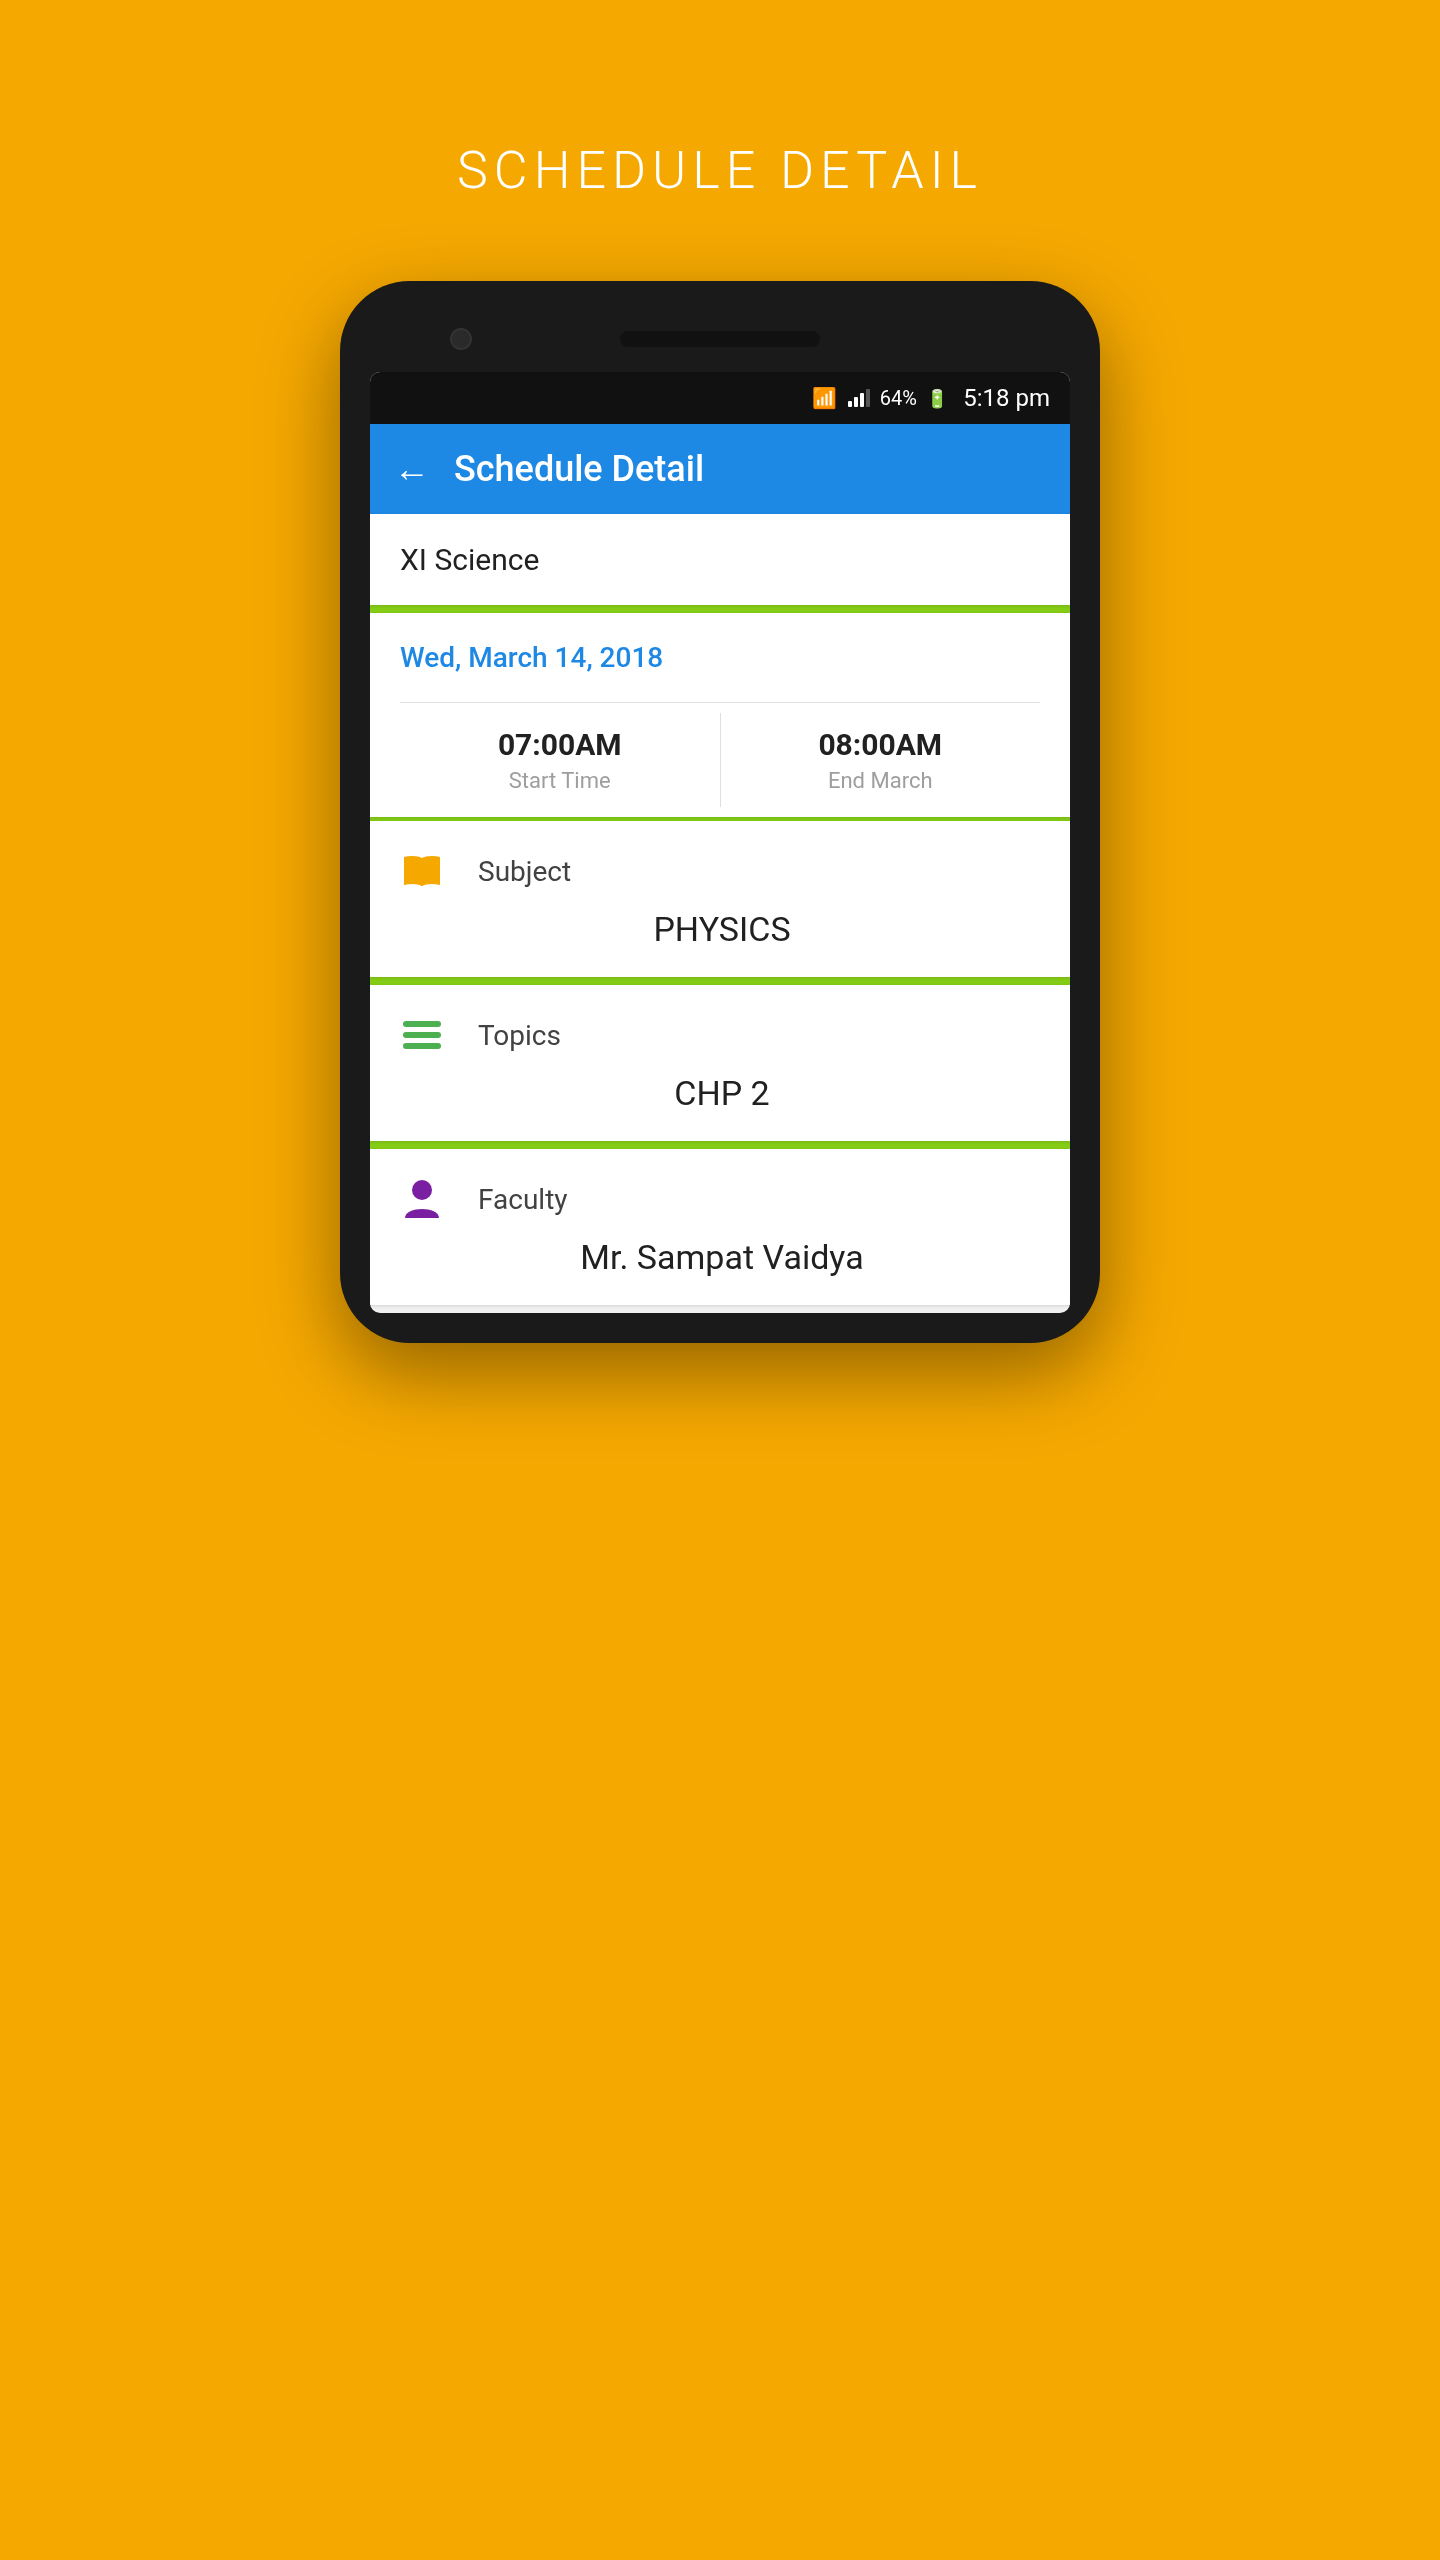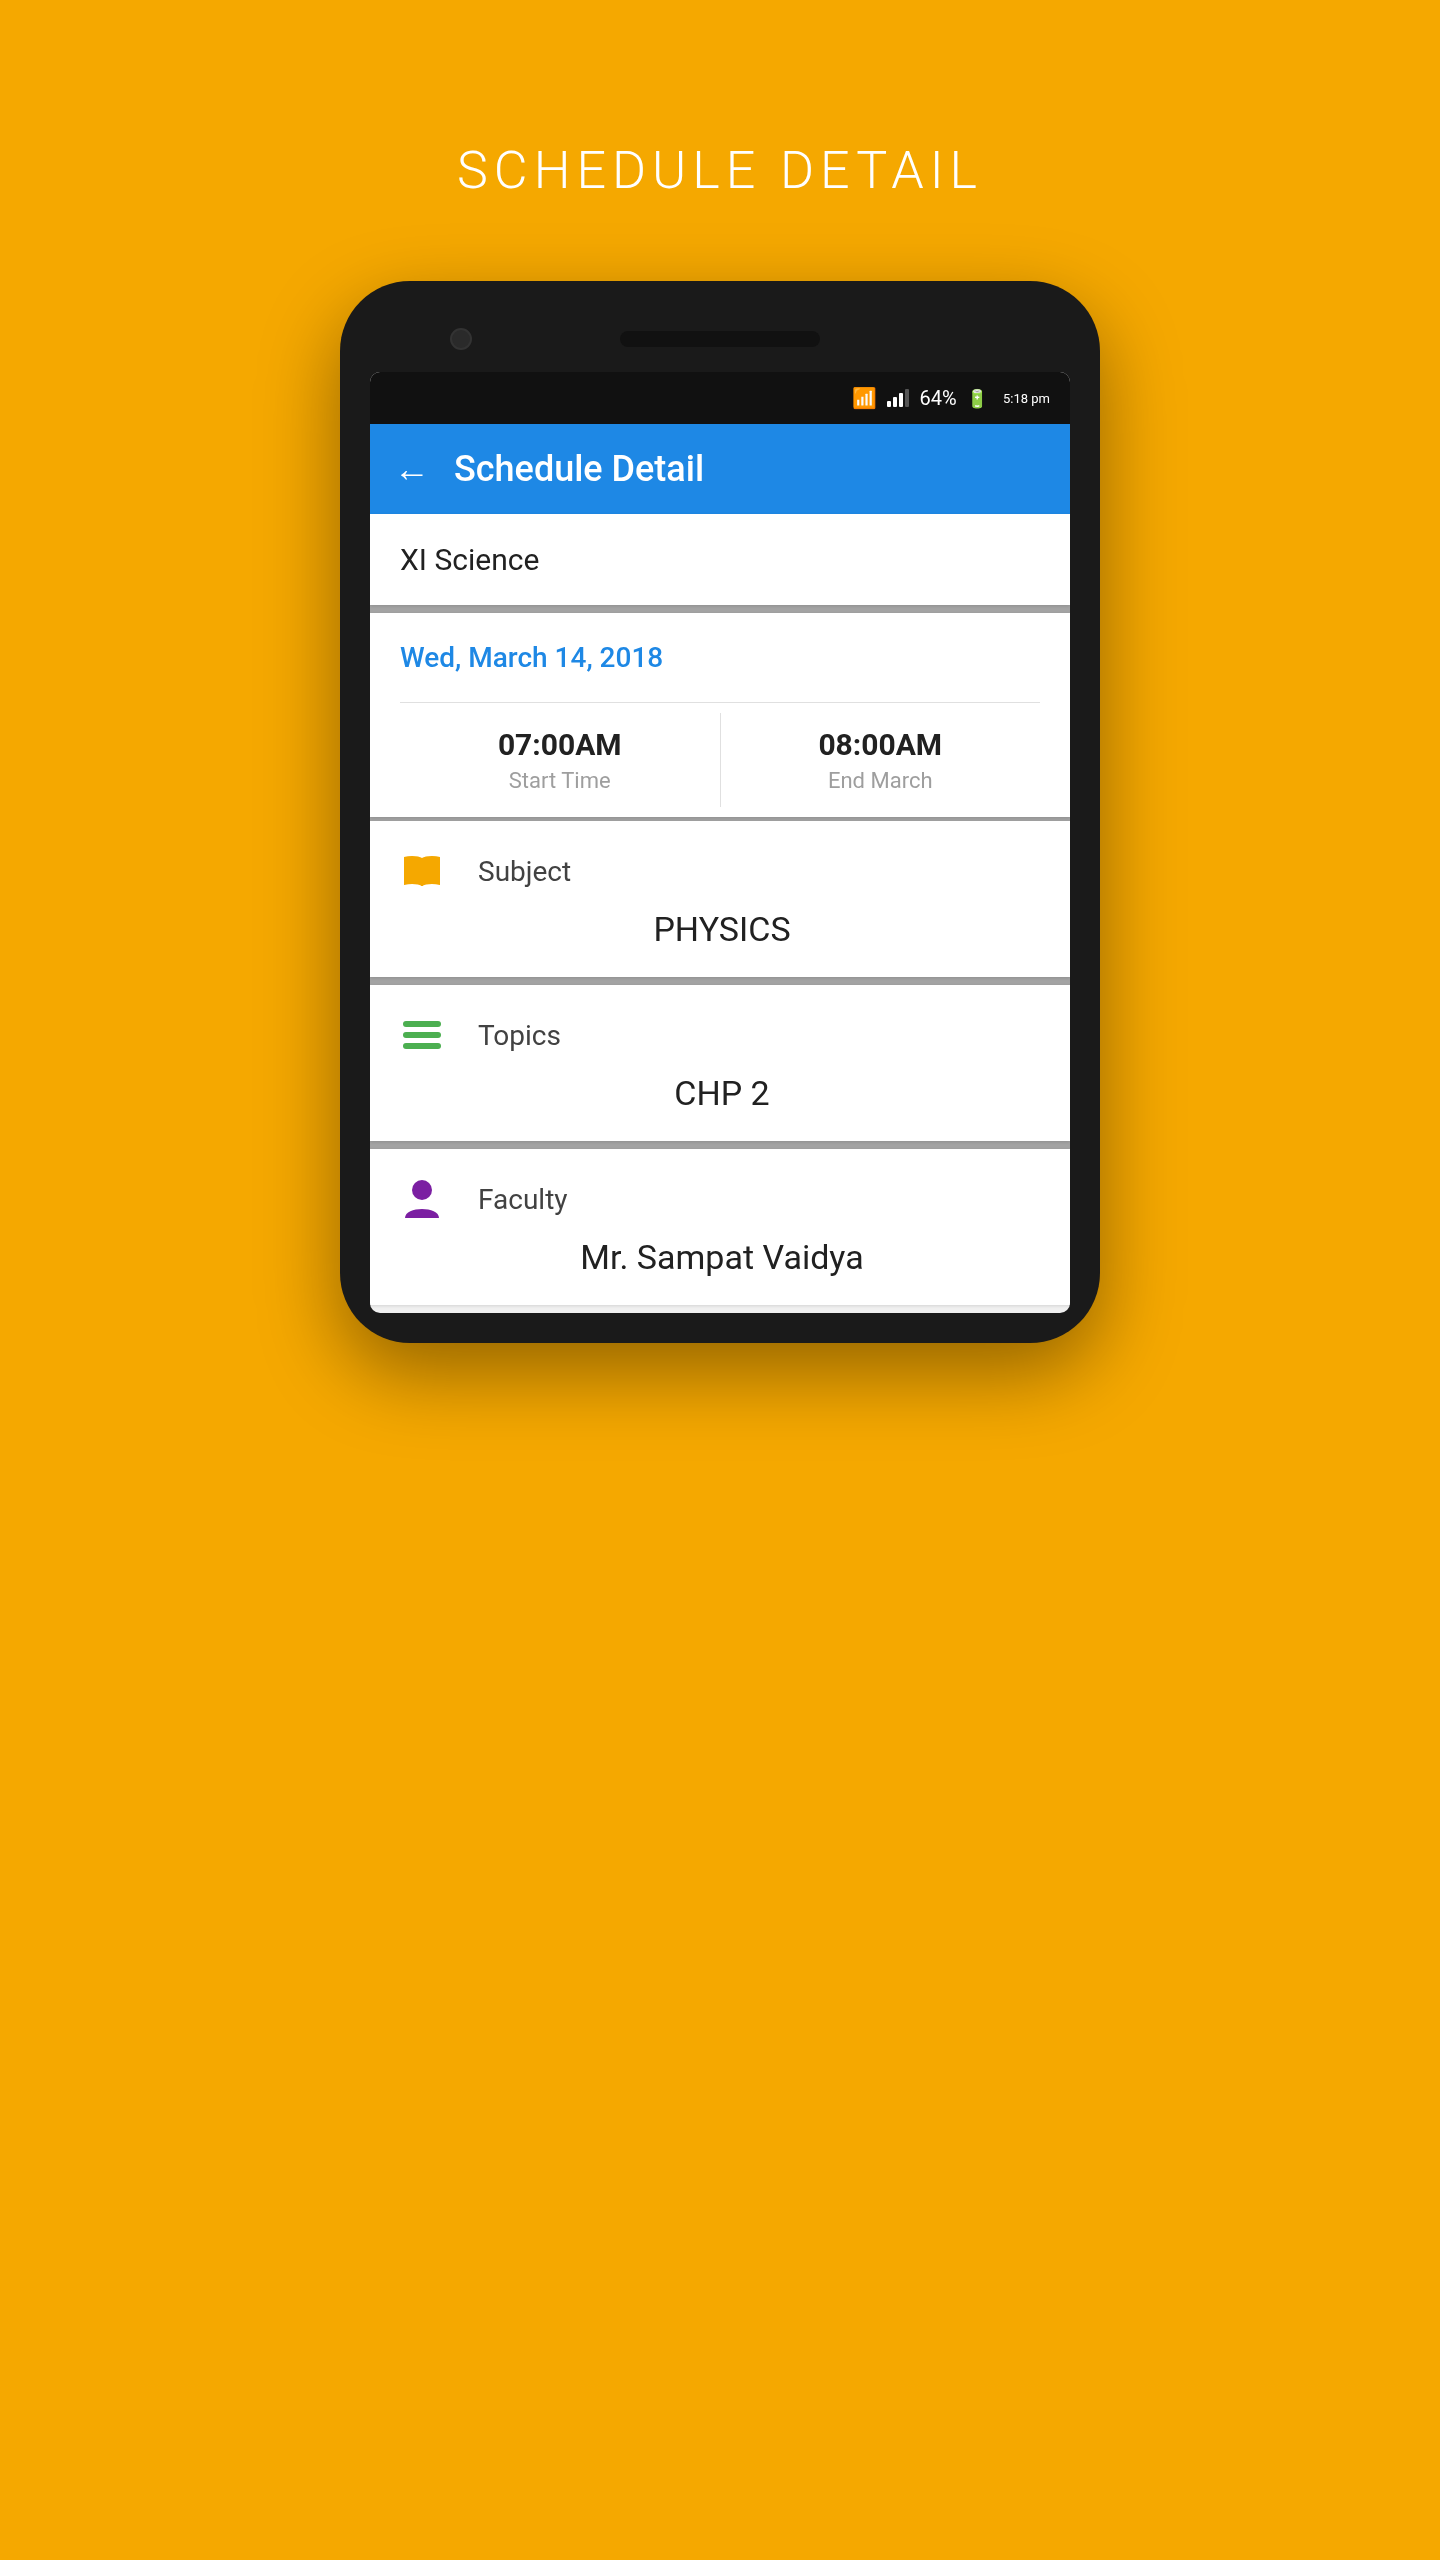--- a/index.html
+++ b/index.html
@@ -102,21 +102,21 @@
       width: 4px;
       border-radius: 1px;
     }
 
     .battery-text {
       font-size: 20px;
       color: white;
     }
 
     .time-text {
-      font-size: 13px;
+      font-size: 24px;
       color: white;
       margin-left: 4px;
     }
 
     
     .app-bar {
       background: #1E88E5;
       display: flex;
       align-items: center;
       padding: 0 24px;
@@ -131,21 +131,21 @@
     }
 
     .app-bar-title {
       color: white;
       font-size: 36px;
       font-weight: 500;
     }
 
     
     .content-area {
-      background: #a3a3a3;
+      background: #84cc16;
     }
 
     
     .class-card {
       background: white;
       padding: 28px 30px;
       margin-bottom: 8px;
       box-shadow: 0 1px 3px rgba(0,0,0,0.12);
     }
 

